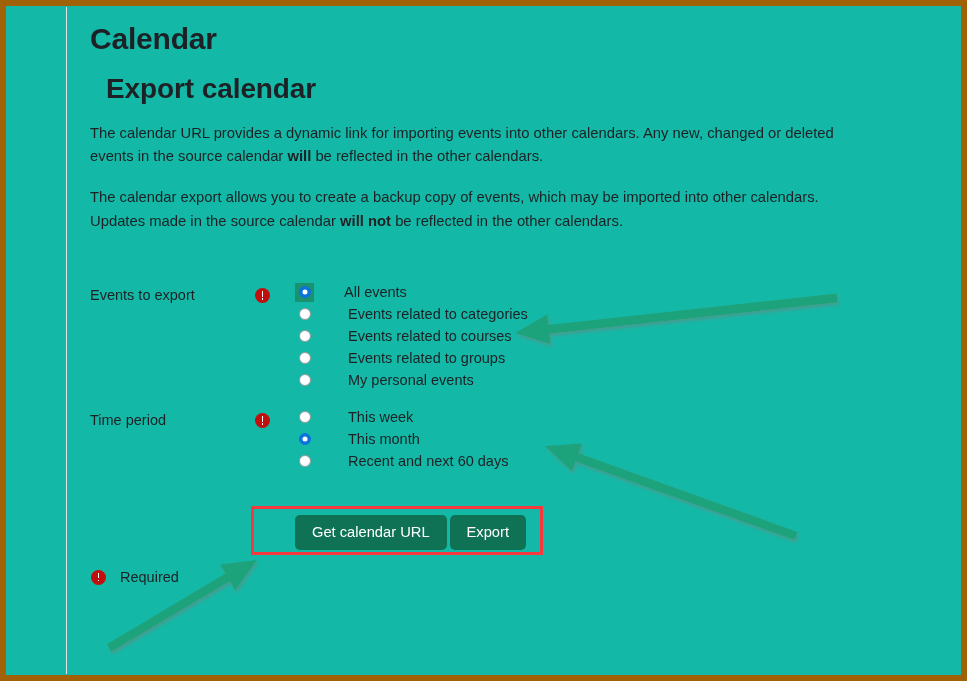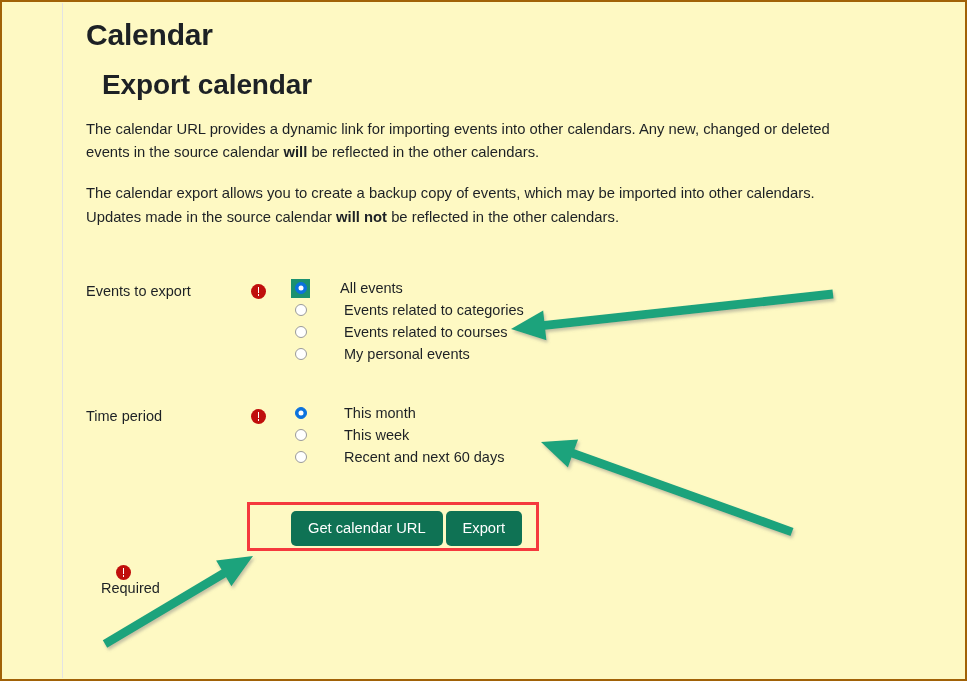--- a/index.html
+++ b/index.html
@@ -13,22 +13,22 @@
     font-family: "Liberation Sans", sans-serif;
     color: #1d2125;
     position: relative;
     overflow: hidden;
   }
 
   
   #screenshot {
     position: absolute;
     inset: 0;
-    background: #fef9c3;
-    border: 2px solid #a16207;
+    background: #14b8a6;
+    border: 6px solid #a16207;
     box-sizing: border-box;
     text-decoration: underline;
   }
   .left-rule {
     position: absolute;
     left: 60px;
     top: 1px;
     bottom: 1px;
     width: 1px;
     background: #e3e3e3;
@@ -189,21 +189,20 @@
     white-space: nowrap;
   }
 
   
   .required-note {
     position: absolute;
     left: 85px;
     top: 563px;
     display: flex;
     align-items: center;
-    flex-direction: column;
   }
   .required-note .label {
     font-size: 14.5px;
     color: #1d2125;
     margin-left: 14px;
   }
 
   
   .annotation-layer {
     position: absolute;
@@ -254,39 +253,45 @@
           <div class="radio-row">
             <span class="radio-box">
               <span class="radio-dot"></span>
             </span>
             <span class="radio-text">Events related to courses</span>
           </div>
           <div class="radio-row">
             <span class="radio-box">
               <span class="radio-dot"></span>
             </span>
+            <span class="radio-text">Events related to groups</span>
+          </div>
+          <div class="radio-row">
+            <span class="radio-box">
+              <span class="radio-dot"></span>
+            </span>
             <span class="radio-text">My personal events</span>
           </div>
         </div>
       </div>
       <div class="form-group" style="position: absolute; left: 84px; top: 401px; right: 40px; margin-top: 0px;">
         <div class="form-label">Time period</div>
         <div class="req-col"><span class="req-icon"></span></div>
         <div class="radio-list">
           <div class="radio-row">
             <span class="radio-box">
+              <span class="radio-dot"></span>
+            </span>
+            <span class="radio-text">This week</span>
+          </div>
+          <div class="radio-row">
+            <span class="radio-box">
               <span class="radio-dot checked"></span>
             </span>
             <span class="radio-text">This month</span>
-          </div>
-          <div class="radio-row">
-            <span class="radio-box">
-              <span class="radio-dot"></span>
-            </span>
-            <span class="radio-text">This week</span>
           </div>
           <div class="radio-row">
             <span class="radio-box">
               <span class="radio-dot"></span>
             </span>
             <span class="radio-text">Recent and next 60 days</span>
           </div>
         </div>
       </div>
     </div>

